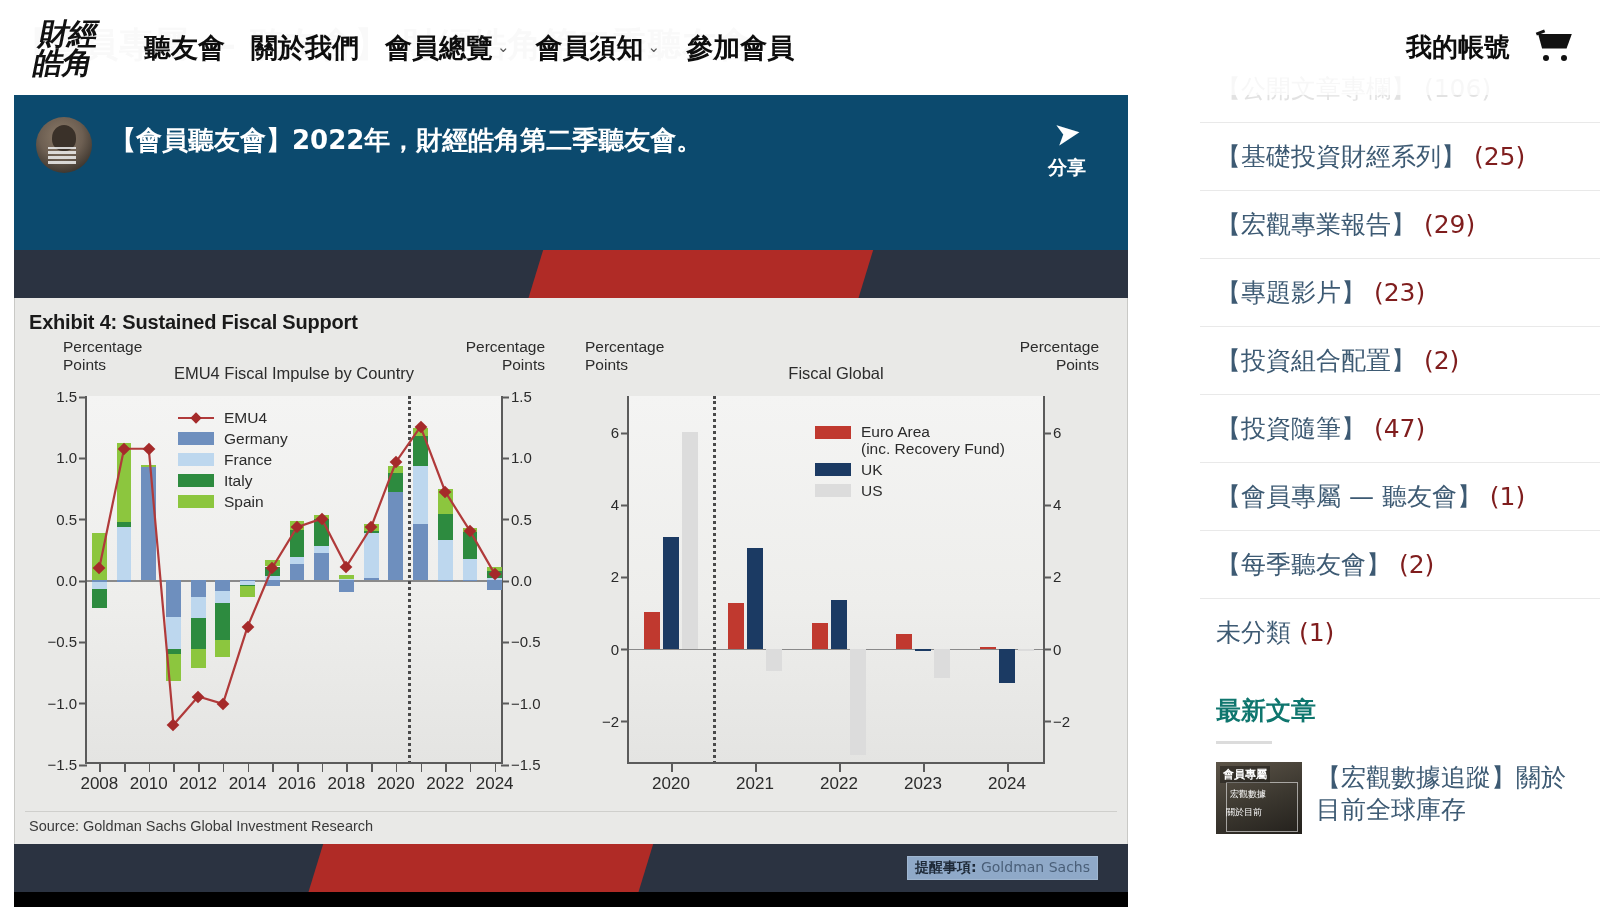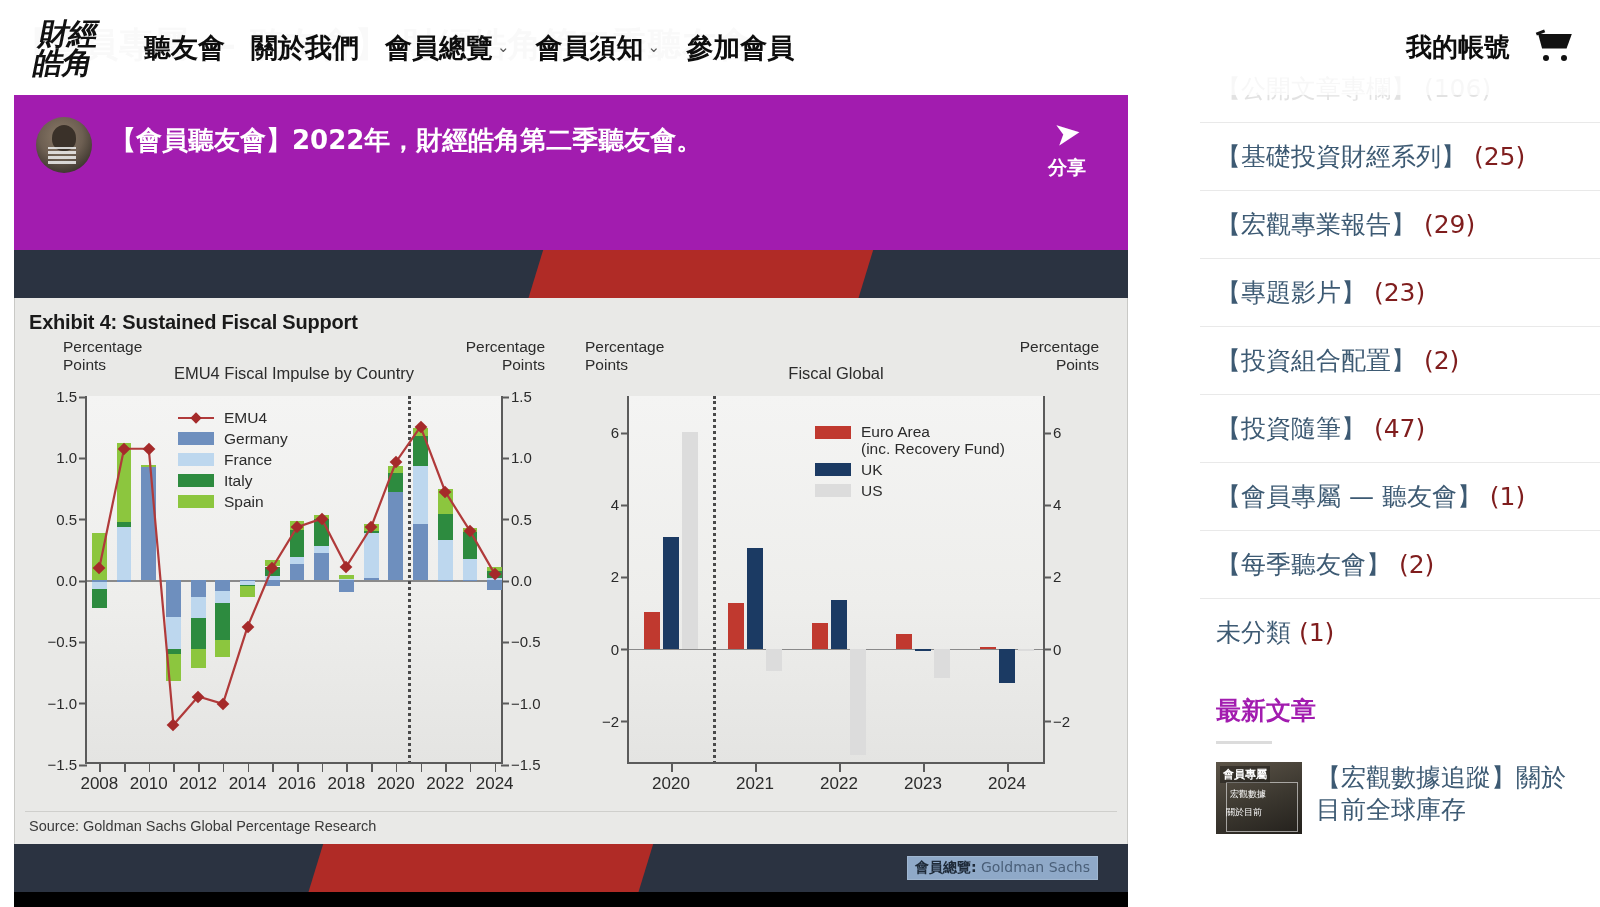--- a/index.html
+++ b/index.html
@@ -65,21 +65,21 @@
   }
   .cart .w1 { left: 7px; }
   .cart .w2 { left: 25px; }
 
   
   .main-col {
     position:absolute; left:14px; top:95px; width:1114px; height:812px;
     background:#000; overflow:hidden; z-index: 3;
   }
   .vid-head {
-    height:155px; background:#a21caf; position:relative;
+    height:155px; background:#0c4a6e; position:relative;
     display:flex; align-items:flex-start; padding: 22px 0 0 0;
   }
   .avatar {
     width:56px; height:56px; border-radius:50%; margin-left:22px; flex:0 0 auto;
     background: radial-gradient(circle at 45% 35%, #8b7a68 0%, #6d5f52 45%, #3a332c 80%, #241f1a 100%);
     position:relative; overflow:hidden;
   }
   .avatar .head {
     position:absolute; left:16px; top:8px; width:24px; height:26px;
     border-radius:50% 50% 45% 45%; background:#3a3129;
@@ -193,21 +193,21 @@
   }
   .side-scroll { position:absolute; left:0; top:55px; width:400px; }
   .cat-item {
     padding: 17px 14px 17px 16px; border-top:1px solid #e9e9e9;
     font-size:25px; line-height:1.32; color:#3d5a73; cursor:pointer;
     font-family:"DejaVu Sans", sans-serif;
   }
   .cat-item.faded { color:#e2e2e2; border-top:none; }
   .cat-item .cnt { color:#7f1d1d;text-align:center; }
   .sec-head {
-    padding: 28px 16px 10px 16px; font-size:25px; font-weight:800; color:#a21caf;
+    padding: 28px 16px 10px 16px; font-size:25px; font-weight:800; color:#0f766e;
     font-family:"DejaVu Sans", sans-serif;
   }
   .sec-rule { margin: 4px 16px 0 16px; height:3px; width: 56px; background:#dcdcdc; }
   .post { display:flex; gap:14px; padding: 18px 16px 0 16px; }
   .post-thumb {
     width: 86px; height: 72px; flex:0 0 auto; position:relative; overflow:hidden;
     background: linear-gradient(160deg,#5d5549 0%, #3b372f 55%, #23201c 100%);
   }
   .post-thumb .tag {
     position:absolute; left:4px; top:4px; font-size:11px; font-weight:800;
@@ -553,27 +553,27 @@
             <div class="leg-row">
               <span class="leg-sw" style="background:#dcdcdc"></span>
               <span class="leg-lbl">US</span>
             </div>
           </div>
         </div>
 
       </div>
 
       <div class="slide-divider"></div>
-      <div class="source">Source: Goldman Sachs Global Percentage Research</div>
+      <div class="source">Source: Goldman Sachs Global Investment Research</div>
     </div>
 
     <div class="slide-band bottom">
       <div class="stripe"></div>
       <div class="credit">
-        <b>會員總覽:</b>
+        <b>提醒事項:</b>
         <span>Goldman Sachs</span>
       </div>
     </div>
   </div>
 
   <div class="sidebar">
     <div class="side-scroll" id="sideScroll">
         <div class="cat-item faded"><span>【公開文章專欄】 </span><span class="">(106)</span></div>
         <div class="cat-item"><span>【基礎投資財經系列】 </span><span class="cnt">(25)</span></div>
         <div class="cat-item"><span>【宏觀專業報告】 </span><span class="cnt">(29)</span></div>

